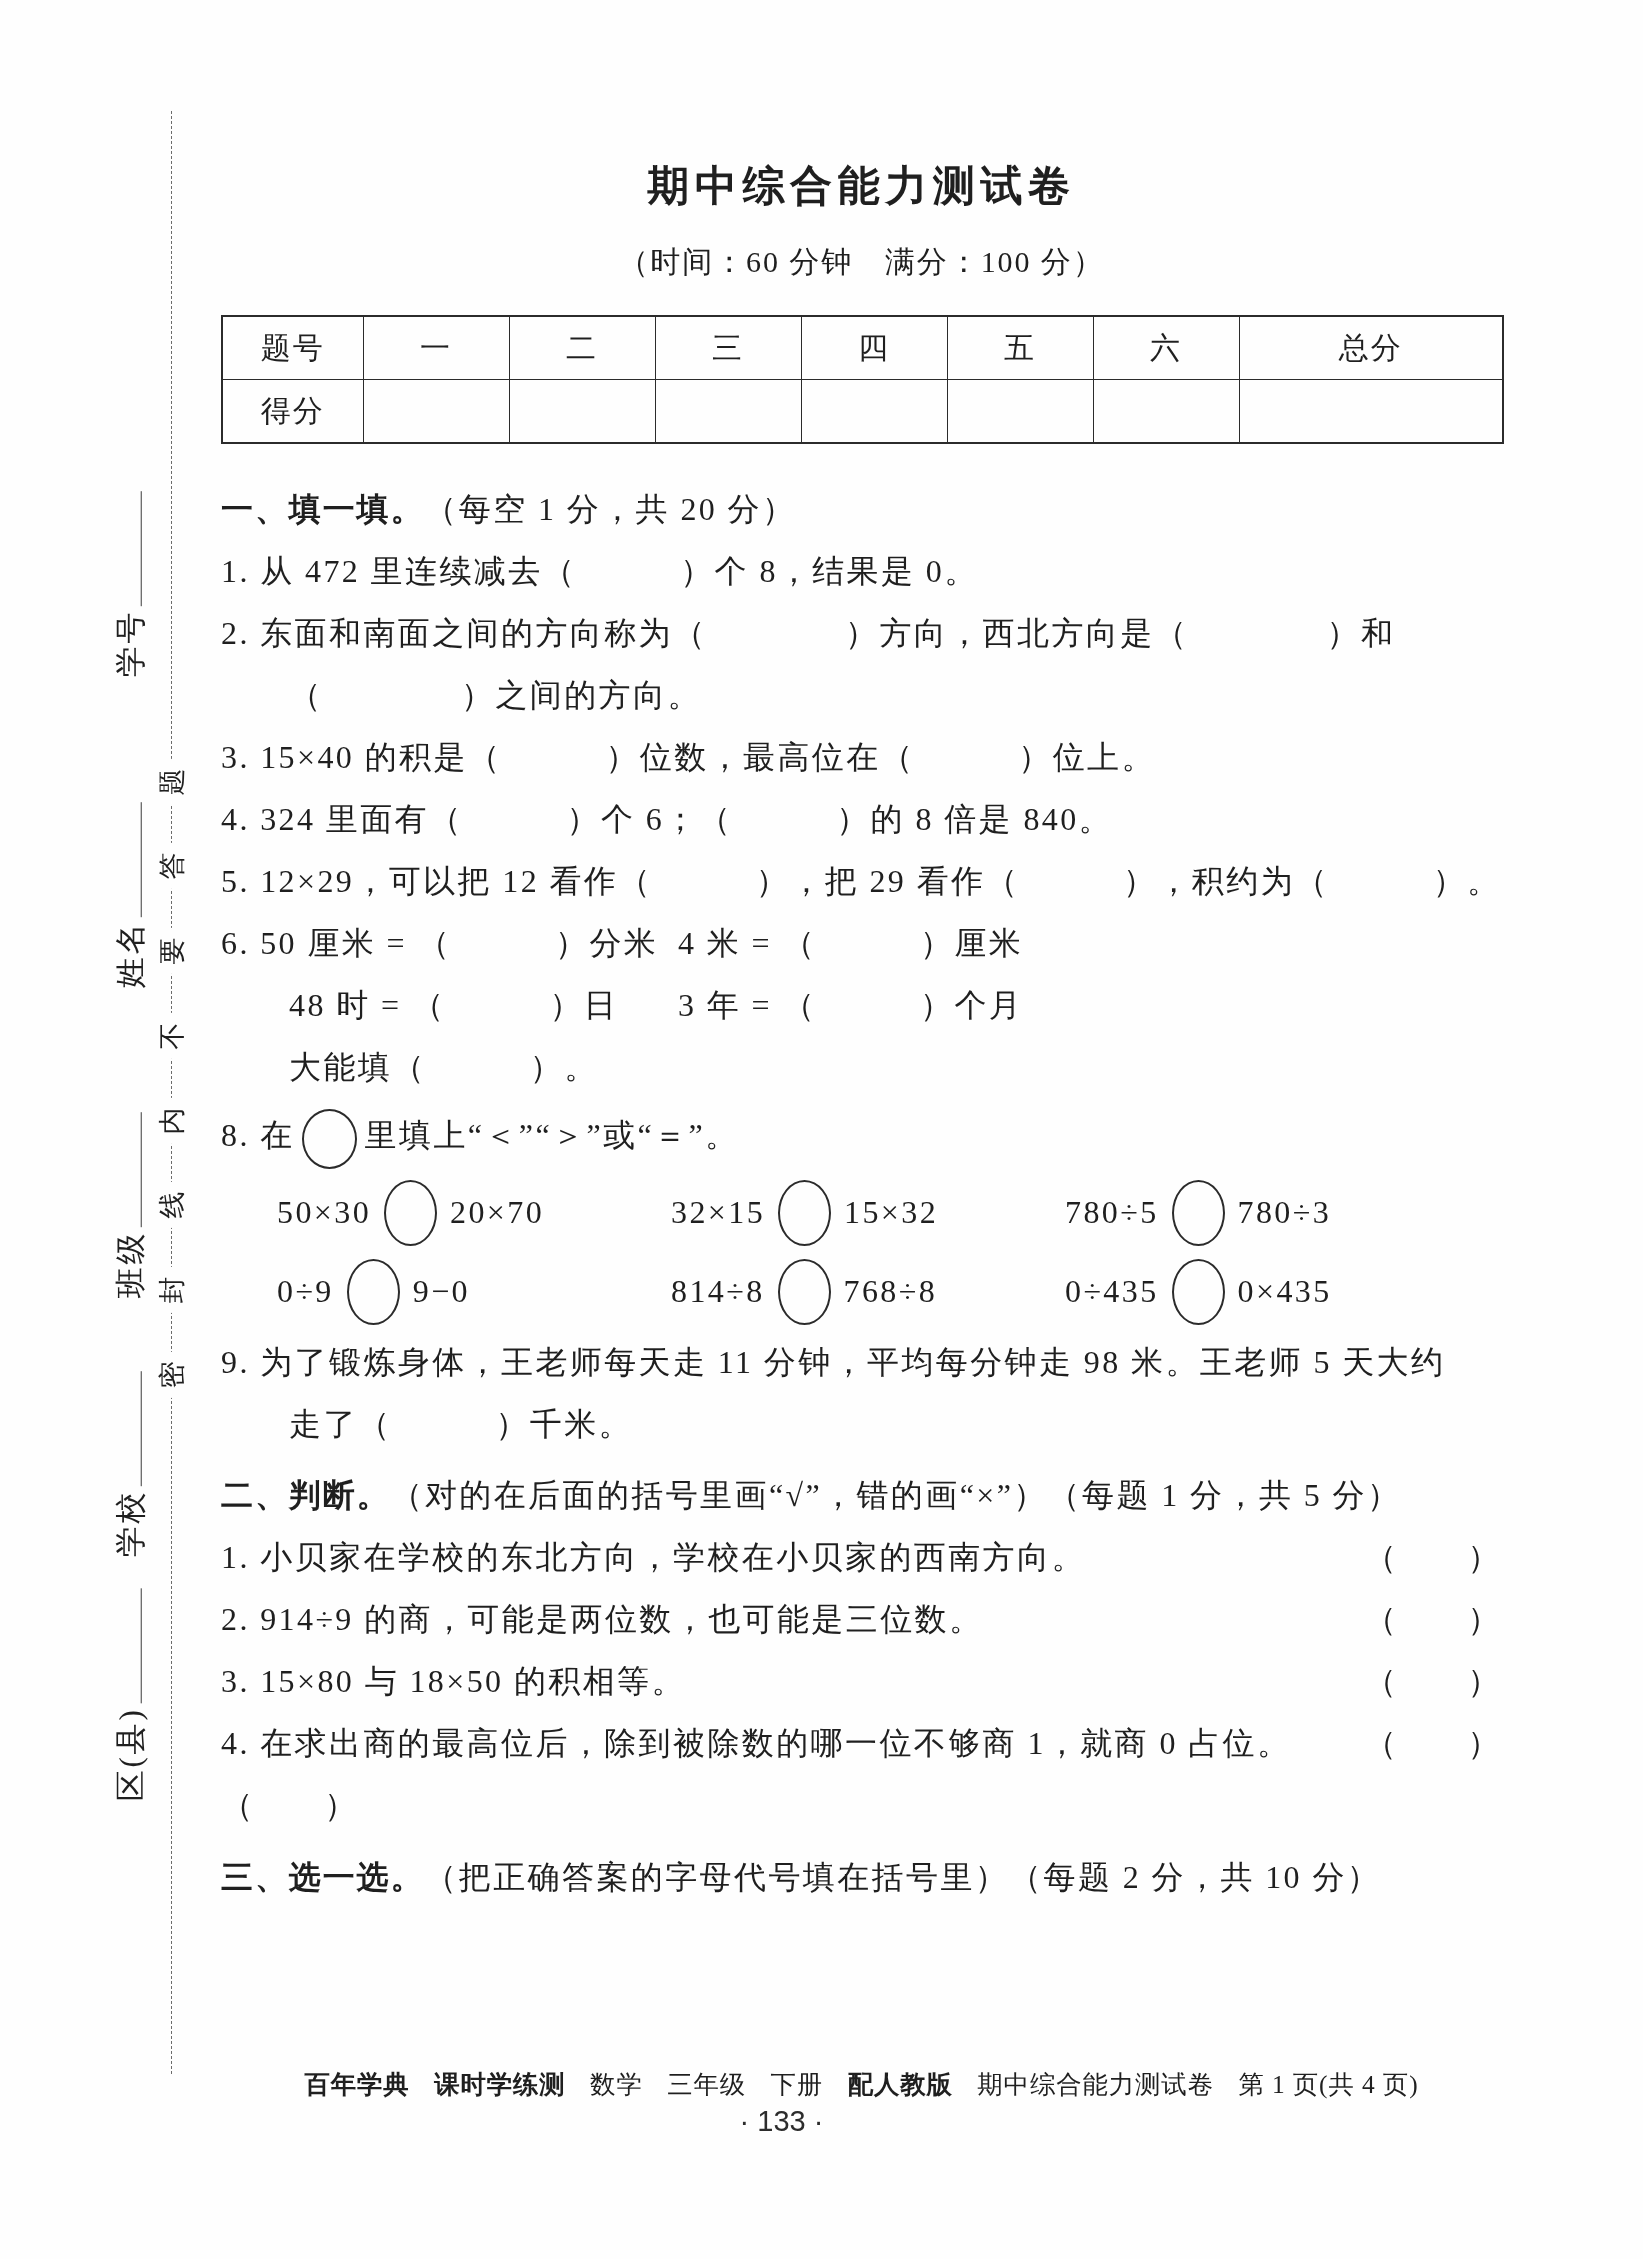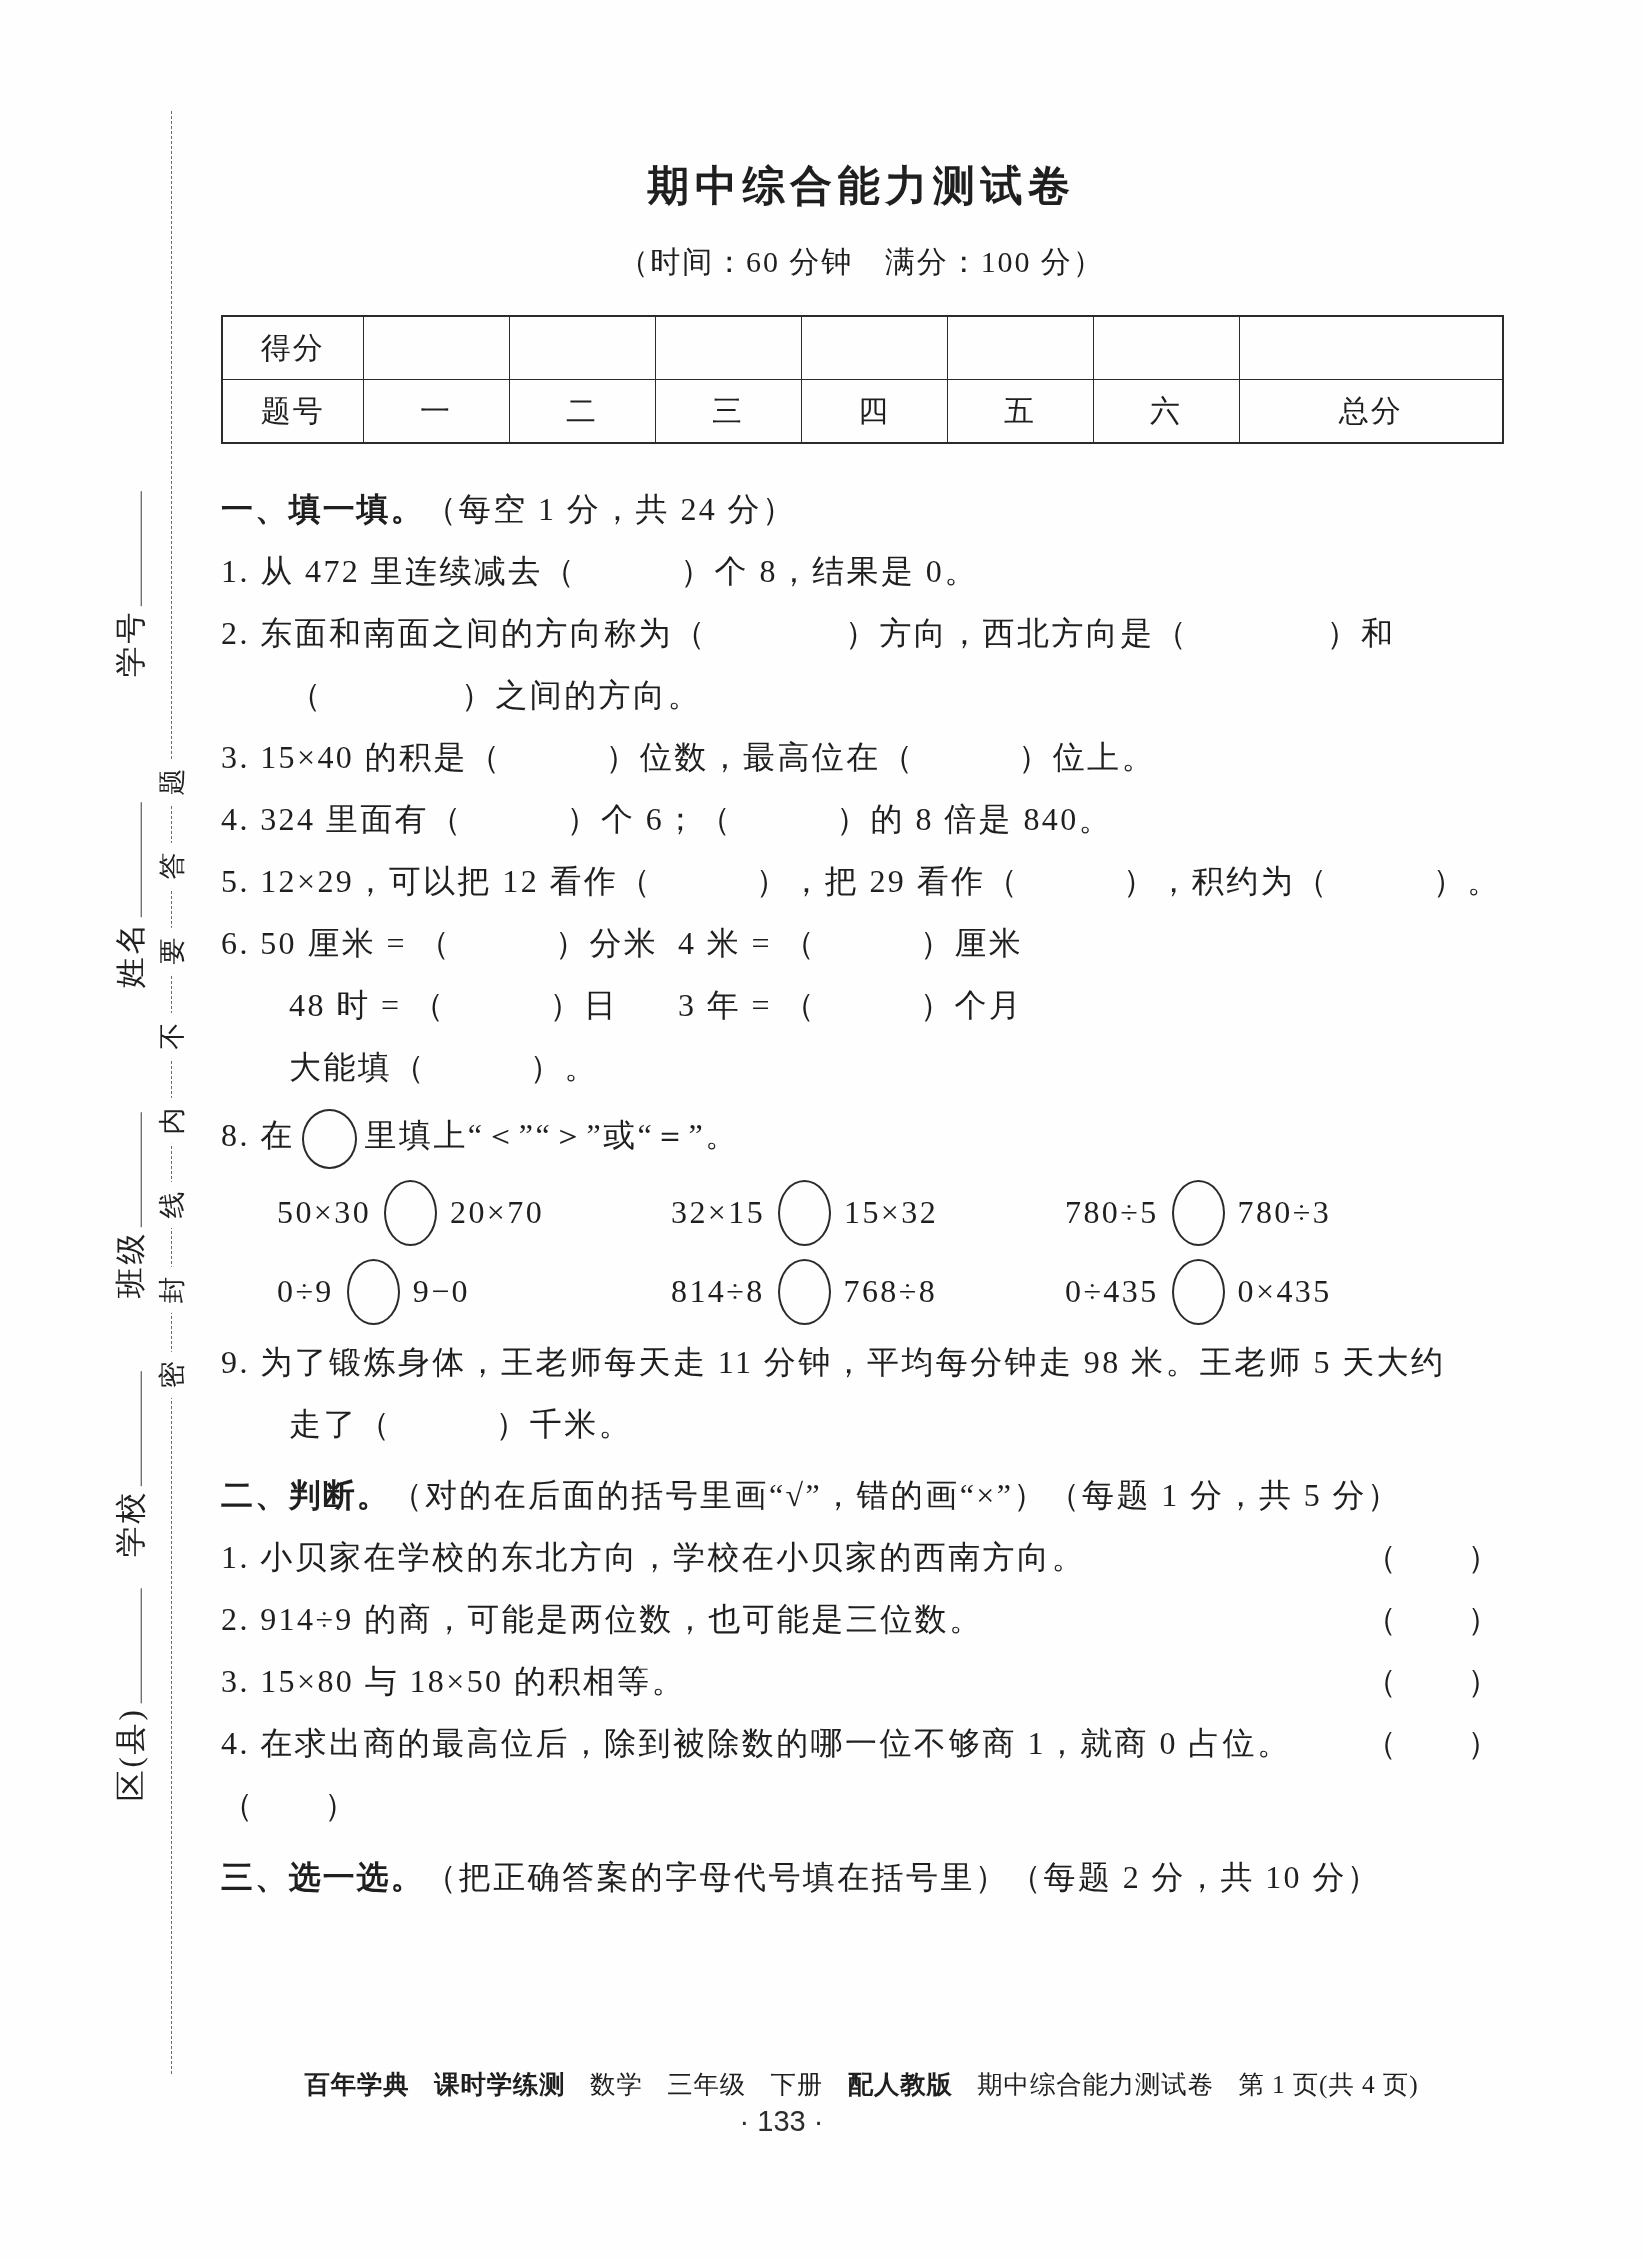--- a/index.html
+++ b/index.html
@@ -118,44 +118,44 @@
           <col style="width:146px">
           <col style="width:146px">
           <col style="width:146px">
         <col style="width:146px">
           <col style="width:146px">
           <col style="width:146px">
           <col style="width:264px">
       </colgroup>
       <tbody>
           <tr>
-        <td>得分</td>
-        <td></td>
-        <td></td>
-        <td></td>
-        <td></td>
-        <td></td>
-        <td></td>
-        <td></td>
-      </tr>
-      <tr>
         <th>题号</th>
         <th>一</th>
         <th>二</th>
         <th>三</th>
         <th>四</th>
         <th>五</th>
         <th>六</th>
         <th>总分</th>
       </tr>
+      <tr>
+        <td>得分</td>
+        <td></td>
+        <td></td>
+        <td></td>
+        <td></td>
+        <td></td>
+        <td></td>
+        <td></td>
+      </tr>
     </tbody>
       </table>
 
     <div class="line sec-head" style="margin-top:34px">
-      <span class="bold">一、填一填。</span><span>（每空 1 分，共 24 分）</span>
+      <span class="bold">一、填一填。</span><span>（每空 1 分，共 20 分）</span>
     </div>
     <div class="line">1. 从 472 里连续减去（　　　）个 8，结果是 0。</div>
     <div class="line">2. 东面和南面之间的方向称为（　　　　）方向，西北方向是（　　　　）和</div>
     <div class="line indent">（　　　　）之间的方向。</div>
     <div class="line">3. 15×40 的积是（　　　）位数，最高位在（　　　）位上。</div>
     <div class="line">4. 324 里面有（　　　）个 6；（　　　）的 8 倍是 840。</div>
     <div class="line">5. 12×29，可以把 12 看作（　　　），把 29 看作（　　　），积约为（　　　）。</div>
     <div class="line cols">
       <span class="colA">6. 50 厘米 = （　　　）分米</span>
       <span>4 米 = （　　　）厘米</span>

